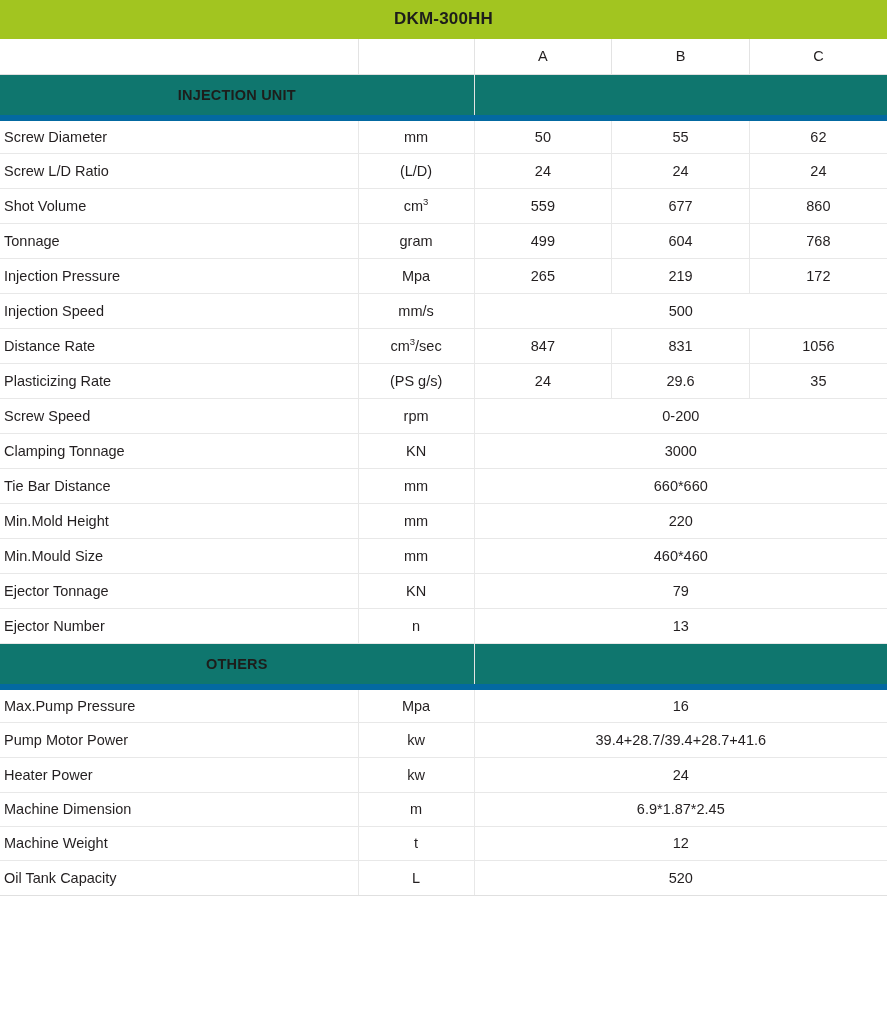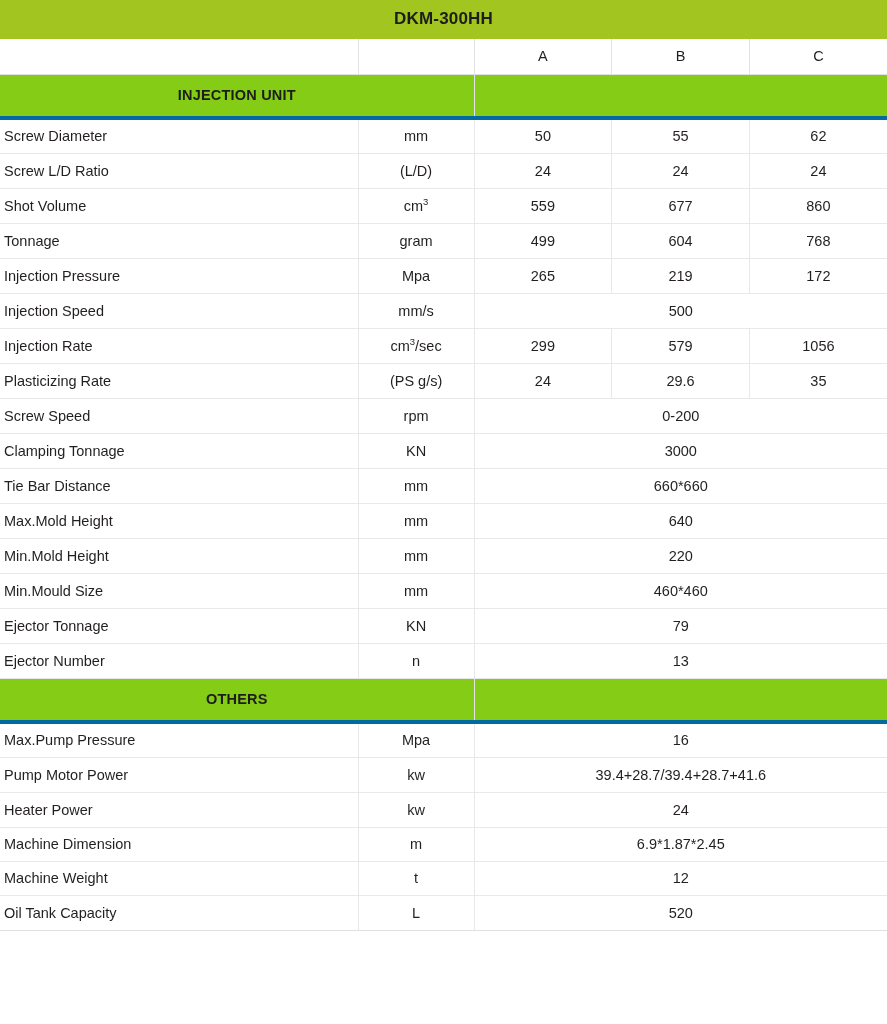--- a/index.html
+++ b/index.html
@@ -45,23 +45,23 @@
     font-size: 14.5px;
     color: #231f20;
     padding: 0 4px;
   }
   .colhead-row td.blank {
     border-right: 1px solid #e3e3e3;
   }
   .colhead-row td.last { border-right: none; }
 
   .section-row td {
-    background: #84cc16;
+    background: #0f766e;
     height: 44px;
-    border-bottom: 4px solid #0369a1;
+    border-bottom: 6px solid #0369a1;
     border-right: 1px solid #e3e3e3;
     padding: 0 4px;
   }
   .section-row td.sec-label {
     text-align: center;
     font-size: 14.5px;
     font-weight: bold;
     color: #1d1d1b;
     letter-spacing: 0.2px;
   }
@@ -155,24 +155,24 @@
         <td>265</td>
         <td>219</td>
         <td class="val-last">172</td>
       </tr>
       <tr class="data-row">
         <td class="name">Injection Speed</td>
         <td class="unit">mm/s</td>
         <td colspan="3" class="span3">500</td>
       </tr>
       <tr class="data-row">
-        <td class="name">Injection Rate</td>
+        <td class="name">Distance Rate</td>
         <td class="unit"><span>cm</span><sup>3</sup><span>/sec</span></td>
-        <td>299</td>
-        <td>579</td>
+        <td>847</td>
+        <td>831</td>
         <td class="val-last">1056</td>
       </tr>
       <tr class="data-row">
         <td class="name">Plasticizing Rate</td>
         <td class="unit">(PS g/s)</td>
         <td>24</td>
         <td>29.6</td>
         <td class="val-last">35</td>
       </tr>
       <tr class="data-row">
@@ -184,25 +184,20 @@
         <td class="name">Clamping Tonnage</td>
         <td class="unit">KN</td>
         <td colspan="3" class="span3">3000</td>
       </tr>
       <tr class="data-row">
         <td class="name">Tie Bar Distance</td>
         <td class="unit">mm</td>
         <td colspan="3" class="span3">660*660</td>
       </tr>
       <tr class="data-row">
-        <td class="name">Max.Mold Height</td>
-        <td class="unit">mm</td>
-        <td colspan="3" class="span3">640</td>
-      </tr>
-      <tr class="data-row">
         <td class="name">Min.Mold Height</td>
         <td class="unit">mm</td>
         <td colspan="3" class="span3">220</td>
       </tr>
       <tr class="data-row">
         <td class="name">Min.Mould Size</td>
         <td class="unit">mm</td>
         <td colspan="3" class="span3">460*460</td>
       </tr>
       <tr class="data-row">

